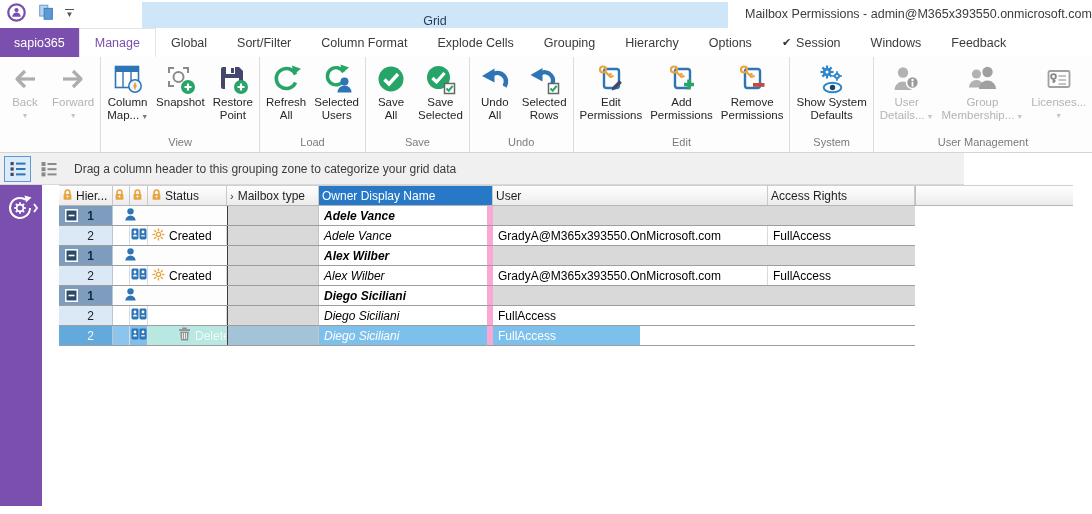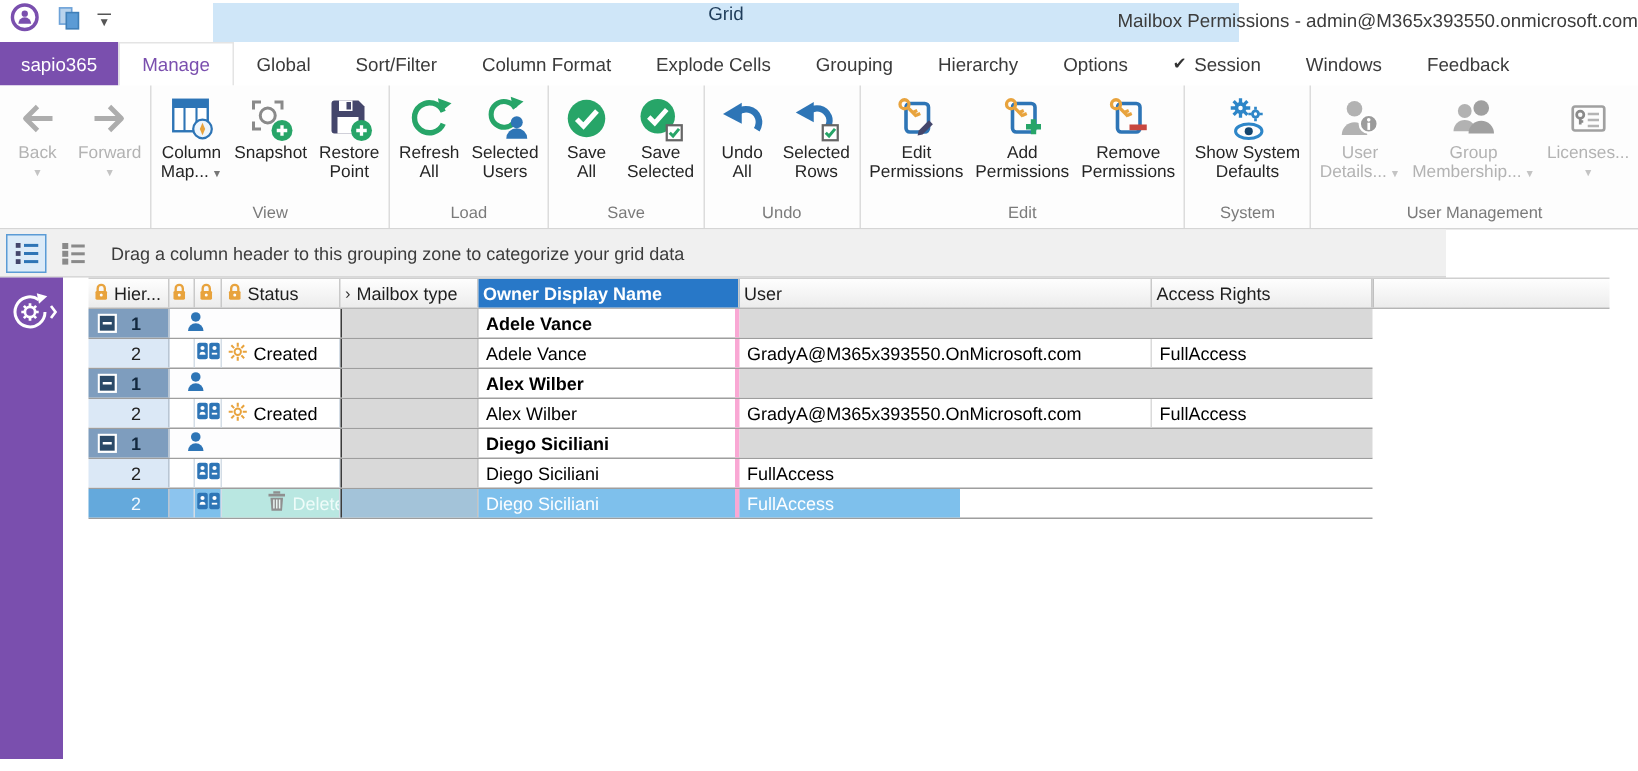--- a/index.html
+++ b/index.html
@@ -5,22 +5,22 @@
   * { margin:0; padding:0; box-sizing:border-box; }
   html,body { width:1092px; height:514px; overflow:hidden; background:#fff;
     font-family:"Liberation Sans","DejaVu Sans",sans-serif; }
   #app { position:relative; width:1092px; height:514px; background:#fff; }
 
   
   #titlebar { position:absolute; left:0; top:0; width:1092px; height:28px; background:#fff; }
   .qat { position:absolute; left:6px; top:2px; height:24px; display:flex; align-items:center; gap:10px; }
   .qat-caret { display:inline-block; font-size:8px; color:#555; line-height:8px; text-align:center; }
   .qat-caret .bar { display:block; width:9px; border-top:1.5px solid #555; margin:0 auto 1px; }
-  #context-band { position:absolute; left:142px; top:2px; width:684px; height:26px;
-    background:#cfe6f8; display:flex; align-items:flex-start; justify-content:center;
+  #context-band { position:absolute; left:142px; top:2px; width:586px; height:26px;
+    background:#cfe6f8; display:flex; align-items:flex-end; justify-content:center;
     font-size:12.5px; color:#1e3c5a; }
   #win-title { position:absolute; left:745px; top:0; right:0; height:28px; line-height:28px;
     font-size:12.5px; color:#3c3c3c; white-space:nowrap; overflow:hidden; }
 
   
   #tabrow { position:absolute; left:0; top:28px; width:1092px; height:29px; display:flex; background:#fff; }
   .tab { height:29px; display:flex; align-items:center; padding:0 15px; font-size:12.5px;
     color:#3b3b3b; white-space:nowrap; cursor:default; }
   .tab.app { background:#7a4fae; color:#fff; padding:10px 14px; }
   .tab.sel { background:#fff; color:#7a4fae; border:1px solid #e4e4e4; border-bottom:none; }
@@ -55,36 +55,36 @@
   #sidebar .sideicon { position:absolute; left:3px; top:8px; width:38px; height:30px; cursor:pointer; }
 
   
   #grid { position:absolute; left:39px; top:185px; width:1014px;margin-left:20px; }
   #grid-header { display:flex; height:21px; background:linear-gradient(#fefefe,#ececec);
     border-top:1px solid #cfcfcf; border-bottom:1px solid #b5b5b5; }
   .hcell { display:flex; align-items:center; font-size:12px; color:#1e1e1e; padding:0 3px;
     border-right:1px solid #c9c9c9; white-space:nowrap; overflow:hidden; cursor:pointer; }
   .hcell .lock { margin-right:3px; flex:0 0 auto; }
   .hcell.center { justify-content:center; padding:0; }
-  .hcell.sel { background:#2878c8; color:#fff;font-weight:bold; }
+  .hcell.sel { background:#2878c8; color:#fff; }
   .hcell .pfx { color:#333; margin-right:4px; font-size:11px; }
   .hcell.filler { flex:1; border-right:none; border-left:1px solid #c0c0c0; cursor:default; }
 
   .grow { display:flex; height:20px; border-bottom:1px solid #9e9e9e; width:856px; font-size:12px; }
   .cell { display:flex; align-items:center; white-space:nowrap; overflow:hidden; }
   .c-hier { justify-content:flex-end; padding-right:18px; position:relative;
     border-right:1px solid #b9c6d4; }
   .c-hier .expander { position:absolute; left:6px; top:3px; }
   .c-merged { background:#fdfdfe; }
   .c-merged .picon { margin-left:10px; }
   .c-lockA { border-right:1px solid #d4dde6; }
   .c-lockB { justify-content:center; border-right:1px solid #d4dde6; }
   .c-status { padding-left:4px; gap:4px; border-right:1px solid #d4dde6; }
   .c-mailbox { background:#d9d9d9; border-left:1px solid #3c3c3c; border-right:1px solid #c4c4c4; }
-  .c-owner { padding-left:5px; border-right:3px solid #f9a8d4; }
+  .c-owner { padding-left:5px; border-right:6px solid #f9a8d4;font-style:italic; }
   .c-user { padding-left:5px; border-right:1px solid #dadada; }
   .c-access { padding-left:5px; }
   .c-grayband { background:#d9d9d9; }
 
   .grow.group .c-hier { background:#7e9dbe; font-weight:bold; color:#13293f; }
   .grow.group .c-owner { font-weight:bold; color:#000; }
   .grow.detail .c-hier { background:#dbe8f6; color:#222; }
 
   .grow.selrow { color:#fff; }
   .grow.selrow .c-hier { background:#64a9dc; color:#f2f8fd; }

